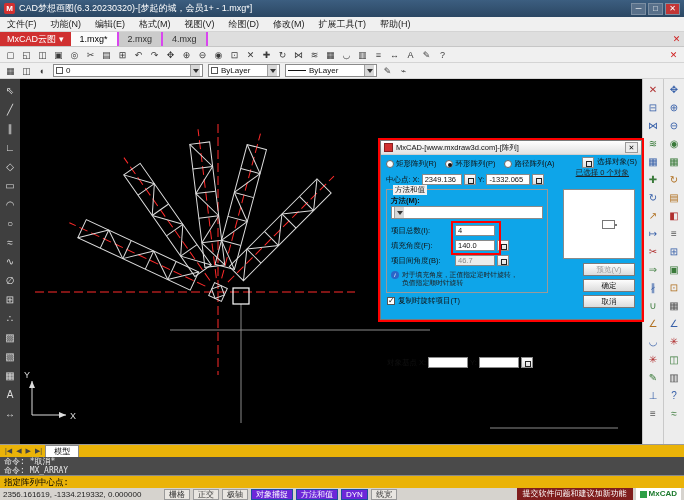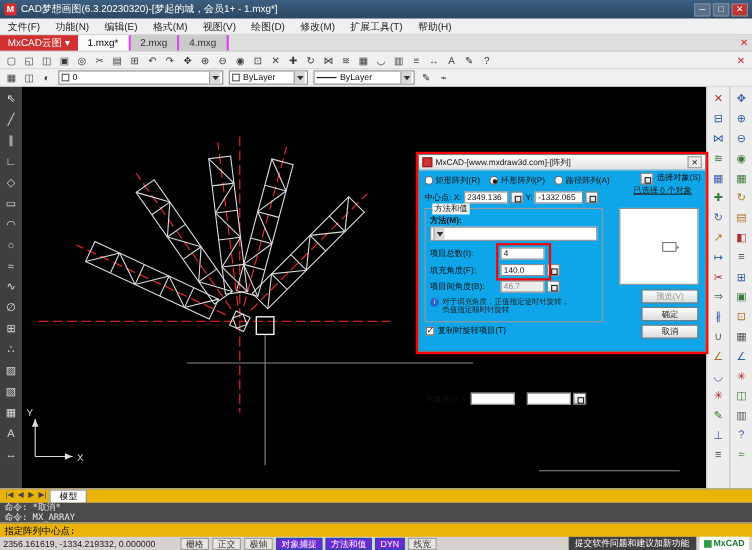--- a/index.html
+++ b/index.html
@@ -126,21 +126,21 @@
   .cmdhist { position:absolute; left:0; right:0; top:457px; height:18px; background:#4a4a4a; color:#e8e8e8;
              font-family:"DejaVu Sans Mono",monospace; font-size:8px; line-height:9px; padding:0 4px; }
   .cmdinput { position:absolute; left:0; right:0; top:475px; height:30px; background:#eab308; color:#000;
               border-top:1px solid #888; font-family:"DejaVu Sans Mono",monospace; font-size:8.5px; padding:1px 4px; }
 
   .statusbar { position:absolute; left:0; right:0; top:488px; height:12px; background:#d6d3ce; display:flex;
                align-items:center; gap:3px; font-size:8px; padding:0 3px; }
   .coords { width:158px; color:#222; }
   .tog { border:1px solid #9a9a9a; background:#e9e6e1; padding:0 4px; height:11px; line-height:10px; color:#333; }
   .tog.on { background:#6d28d9; border-color:#1d4f9e; color:#fff; }
-  .promo { margin-left:auto; background:#404040; color:#fff; height:12px; line-height:12px; padding:0 6px;text-align:right; }
+  .promo { margin-left:auto; background:#7f1d1d; color:#fff; height:12px; line-height:12px; padding:0 6px;text-align:right; }
   .brand { background:#fff; height:12px; line-height:12px; padding:0 4px; display:flex; align-items:center; gap:2px;
            color:#1c7a2d; font-weight:bold; }
   .brand-sq { width:7px; height:7px; background:#2da046; }
 </style>
 </head>
 <body>
 
 <div class="screen">
 
   <div class="titlebar">

